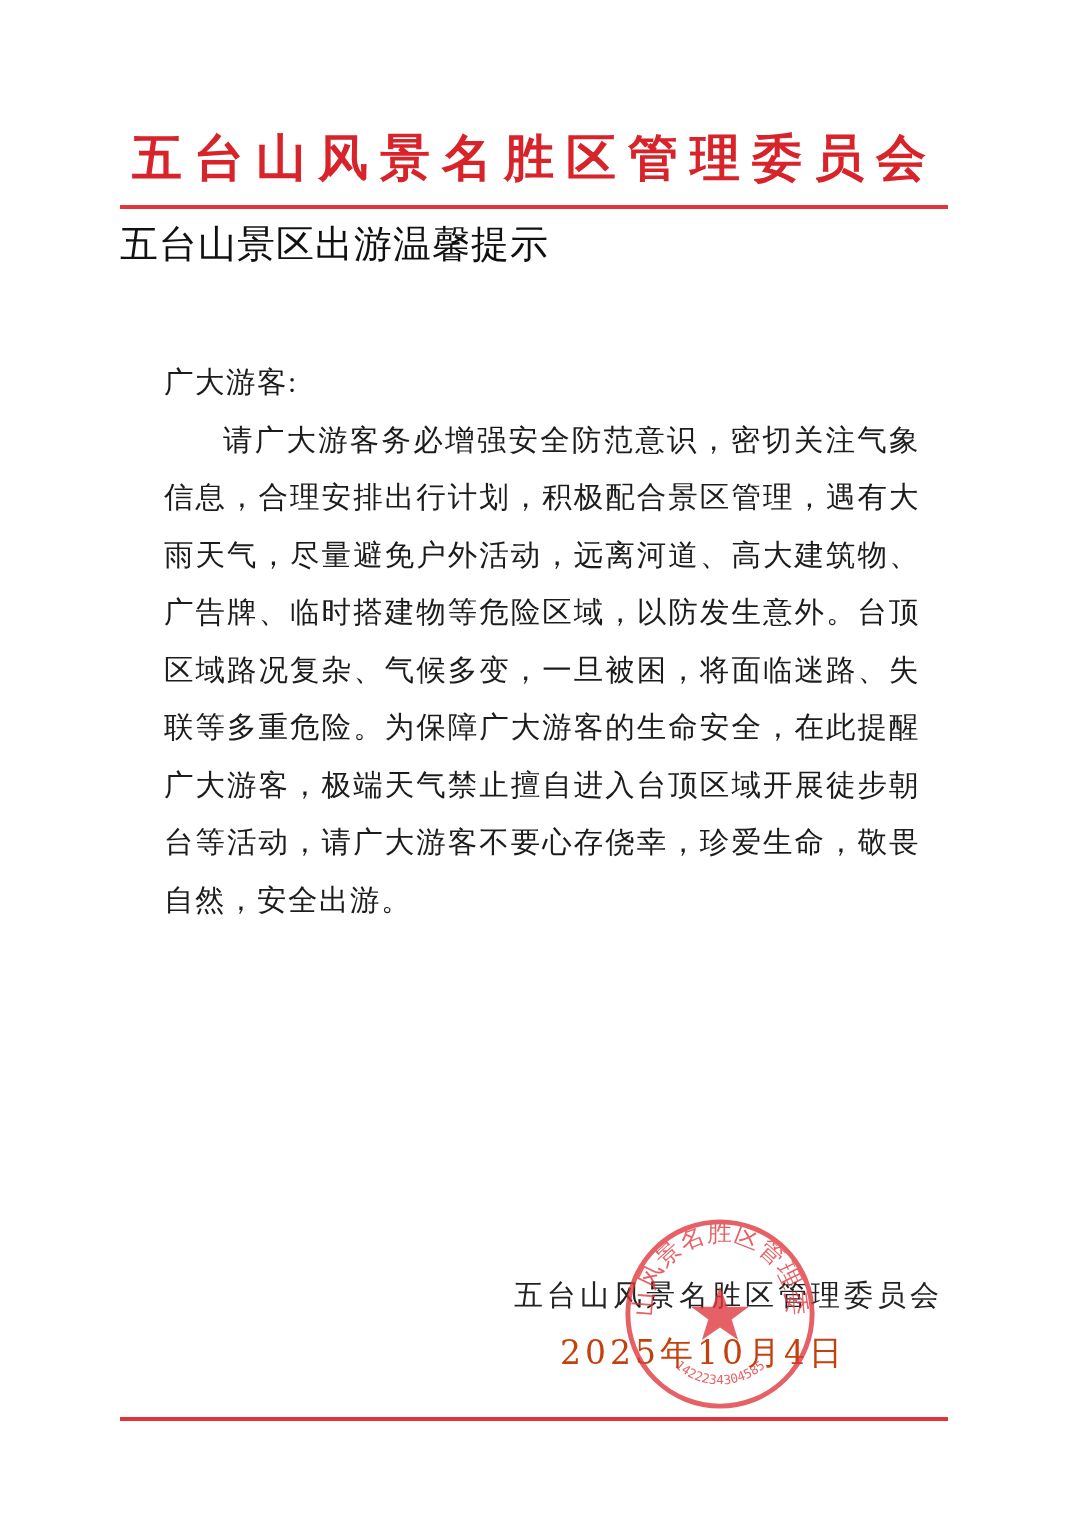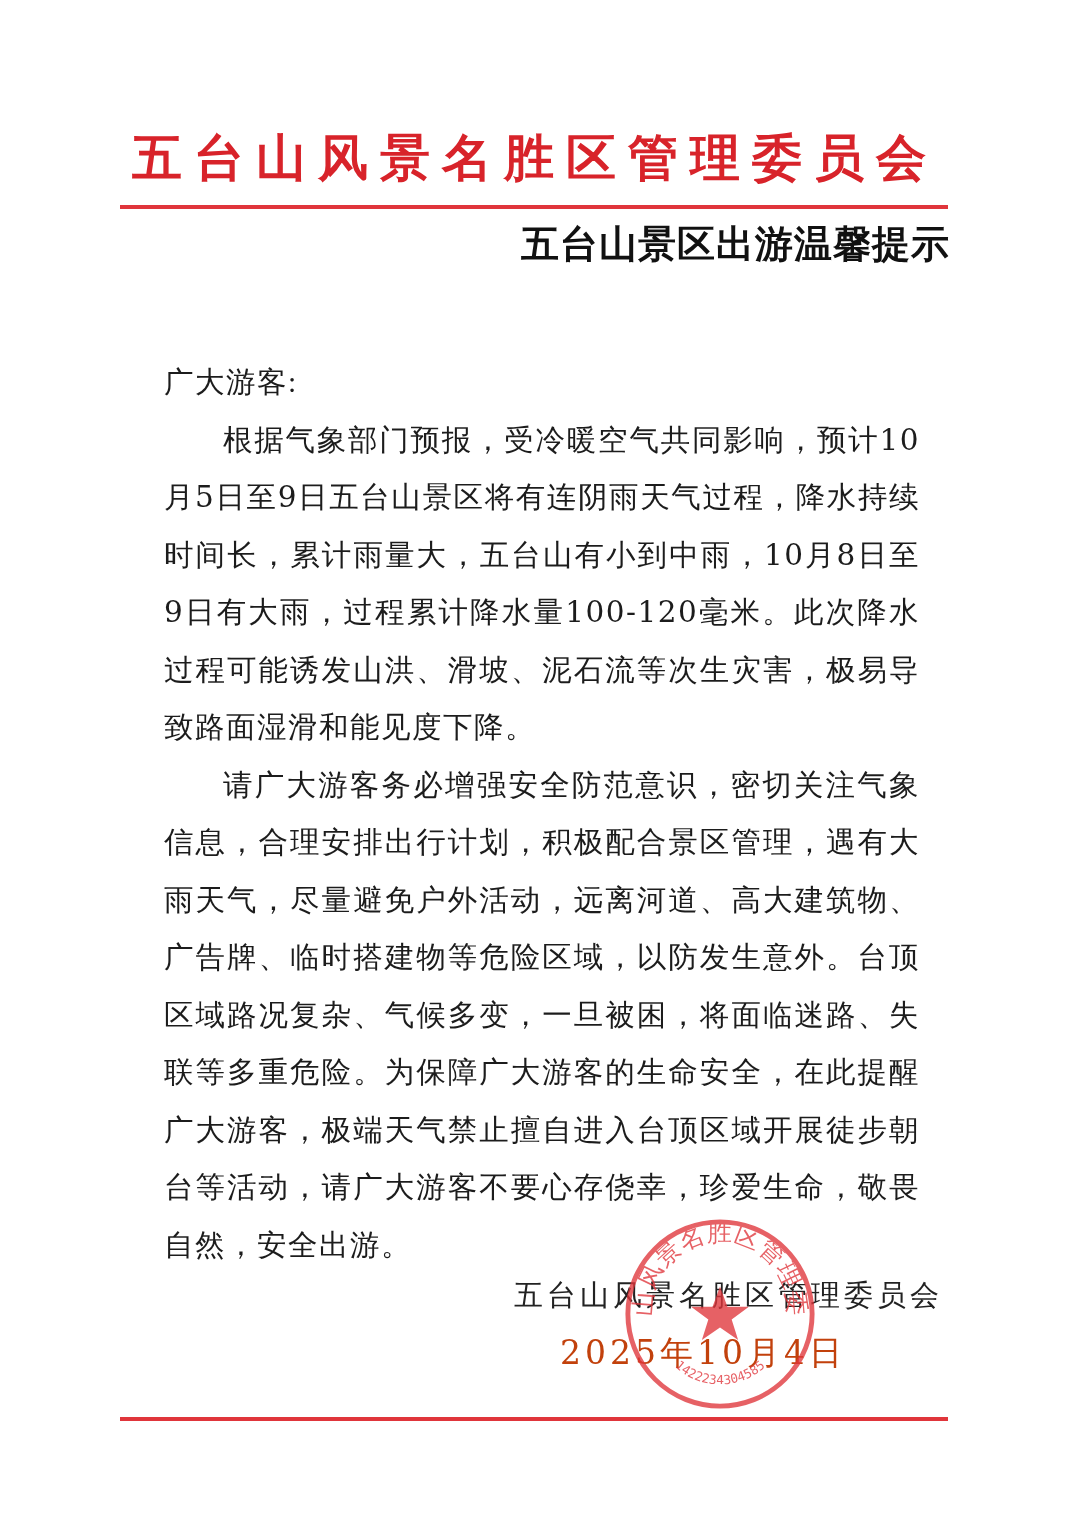--- a/index.html
+++ b/index.html
@@ -23,23 +23,23 @@
     white-space: nowrap;
   }
   .red-rule {
     position: absolute; left: 120px; width: 828px; height: 4px;
     background: #e0353b;
   }
   .rule-top { top: 205px; }
   .rule-bottom { top: 1417px; }
   .doc-title {
     position: absolute; left: 120px; width: 830px; top: 218px;
-    text-align: right;
+    text-align: left;
     font-size: 38px;
-    font-weight: bold;
+    font-weight: normal;
     line-height: 52px;
     color: #111;
     letter-spacing: 1px;
   }
   .body-text {
     position: absolute; left: 164px; width: 756px; top: 354px;
     font-size: 29.5px;
     line-height: 57.5px;
     letter-spacing: 1.5px;
     color: #1c1c1c;
@@ -67,21 +67,20 @@
 </head>
 <body>
 
 <div class="page">
   <div class="org-header">五台山风景名胜区管理委员会</div>
   <div class="red-rule rule-top"></div>
   <div class="doc-title">五台山景区出游温馨提示</div>
 
   <div class="body-text">
     <p class="salutation">广大游客:</p>
-    <p class="indent">根据气象部门预报，受冷暖空气共同影响，预计10月5日至9日五台山景区将有连阴雨天气过程，降水持续时间长，累计雨量大，五台山有小到中雨，10月8日至9日有大雨，过程累计降水量100-120毫米。此次降水过程可能诱发山洪、滑坡、泥石流等次生灾害，极易导致路面湿滑和能见度下降。</p>
     <p class="indent">请广大游客务必增强安全防范意识，密切关注气象信息，合理安排出行计划，积极配合景区管理，遇有大雨天气，尽量避免户外活动，远离河道、高大建筑物、广告牌、临时搭建物等危险区域，以防发生意外。台顶区域路况复杂、气候多变，一旦被困，将面临迷路、失联等多重危险。为保障广大游客的生命安全，在此提醒广大游客，极端天气禁止擅自进入台顶区域开展徒步朝台等活动，请广大游客不要心存侥幸，珍爱生命，敬畏自然，安全出游。</p>
   </div>
 
   <div class="signature">五台山风景名胜区管理委员会</div>
   <div class="date">2025年10月4日</div>
 
   <svg class="seal" viewBox="0 0 200 200">
     <defs>
       <path id="arcTop" d="M 32 112 A 70 70 0 1 1 168 112"></path>
       <path id="arcBottom" d="M 50 150 A 68 68 0 0 0 150 150"></path>

